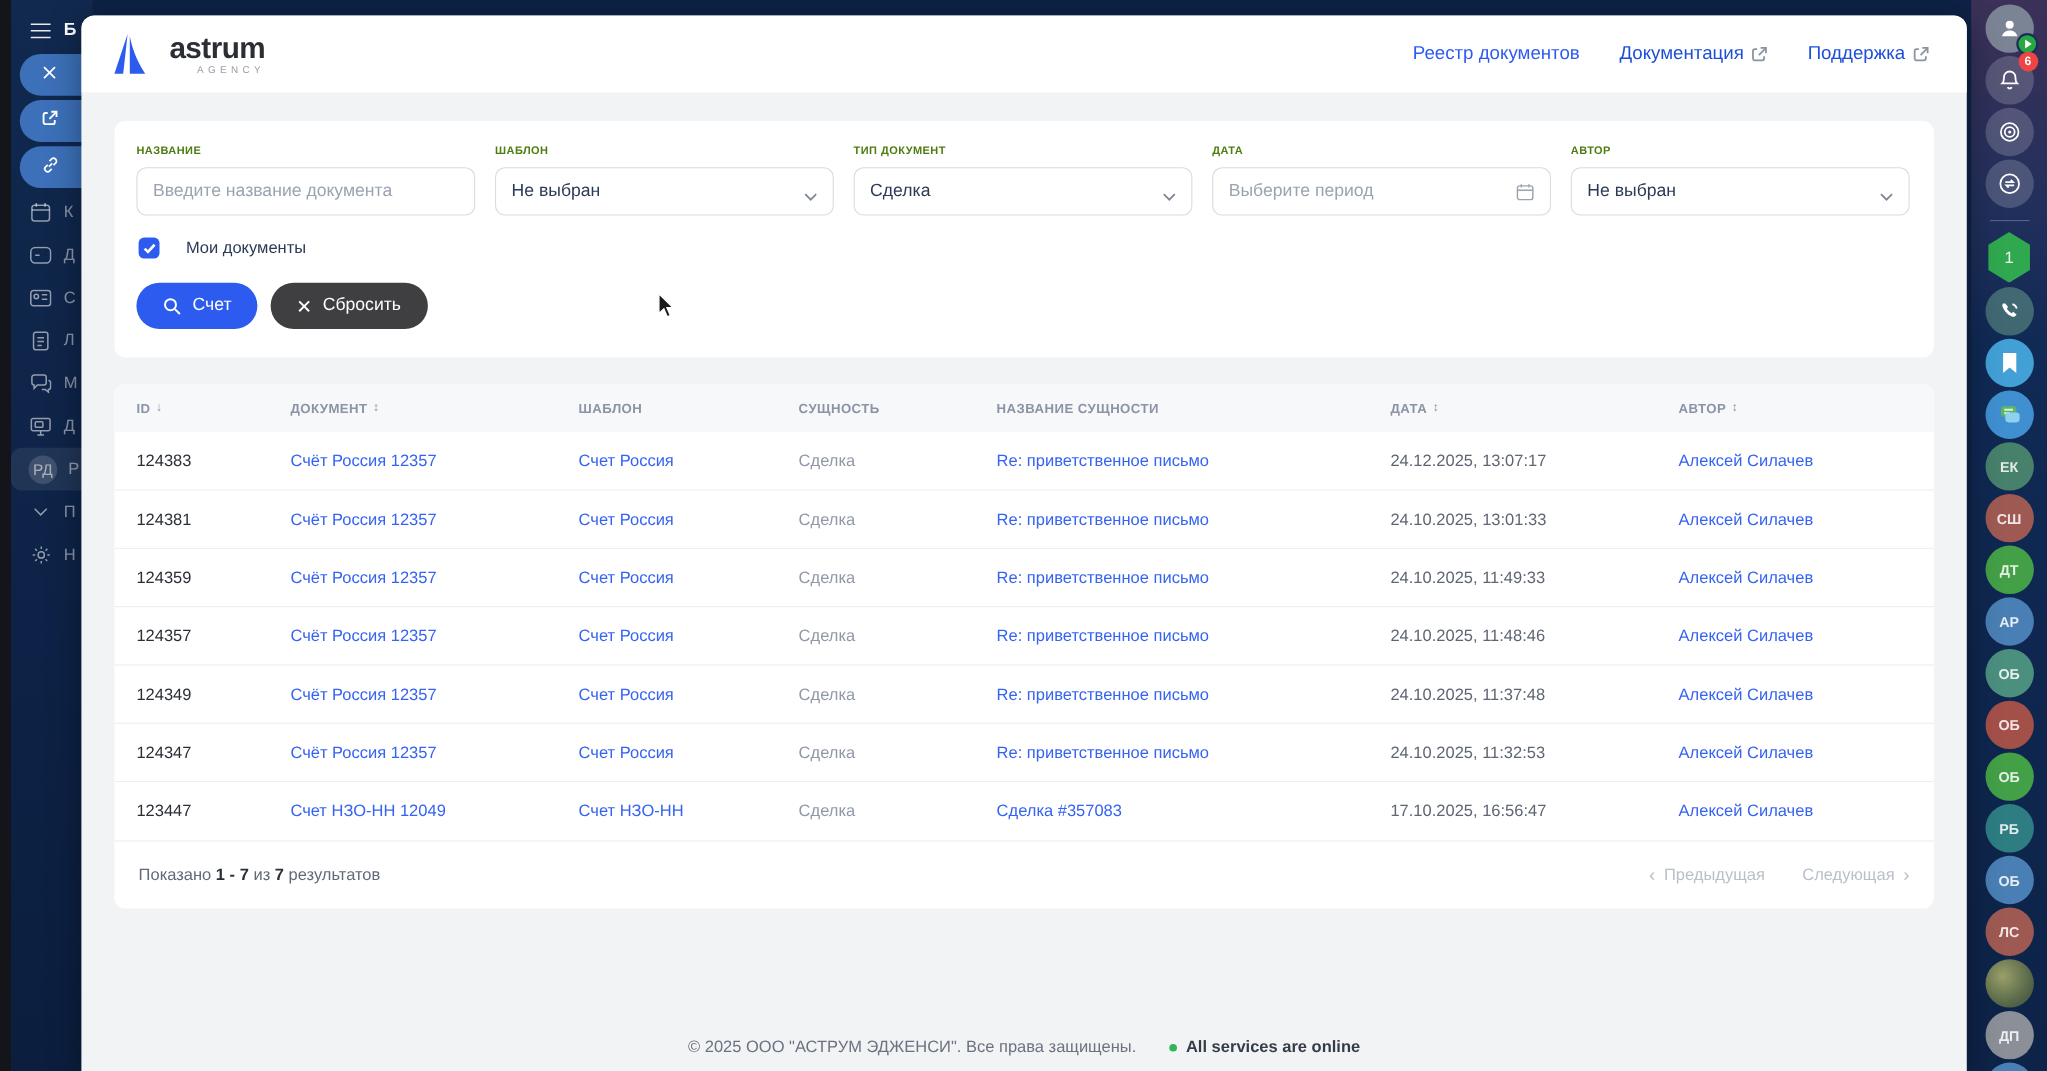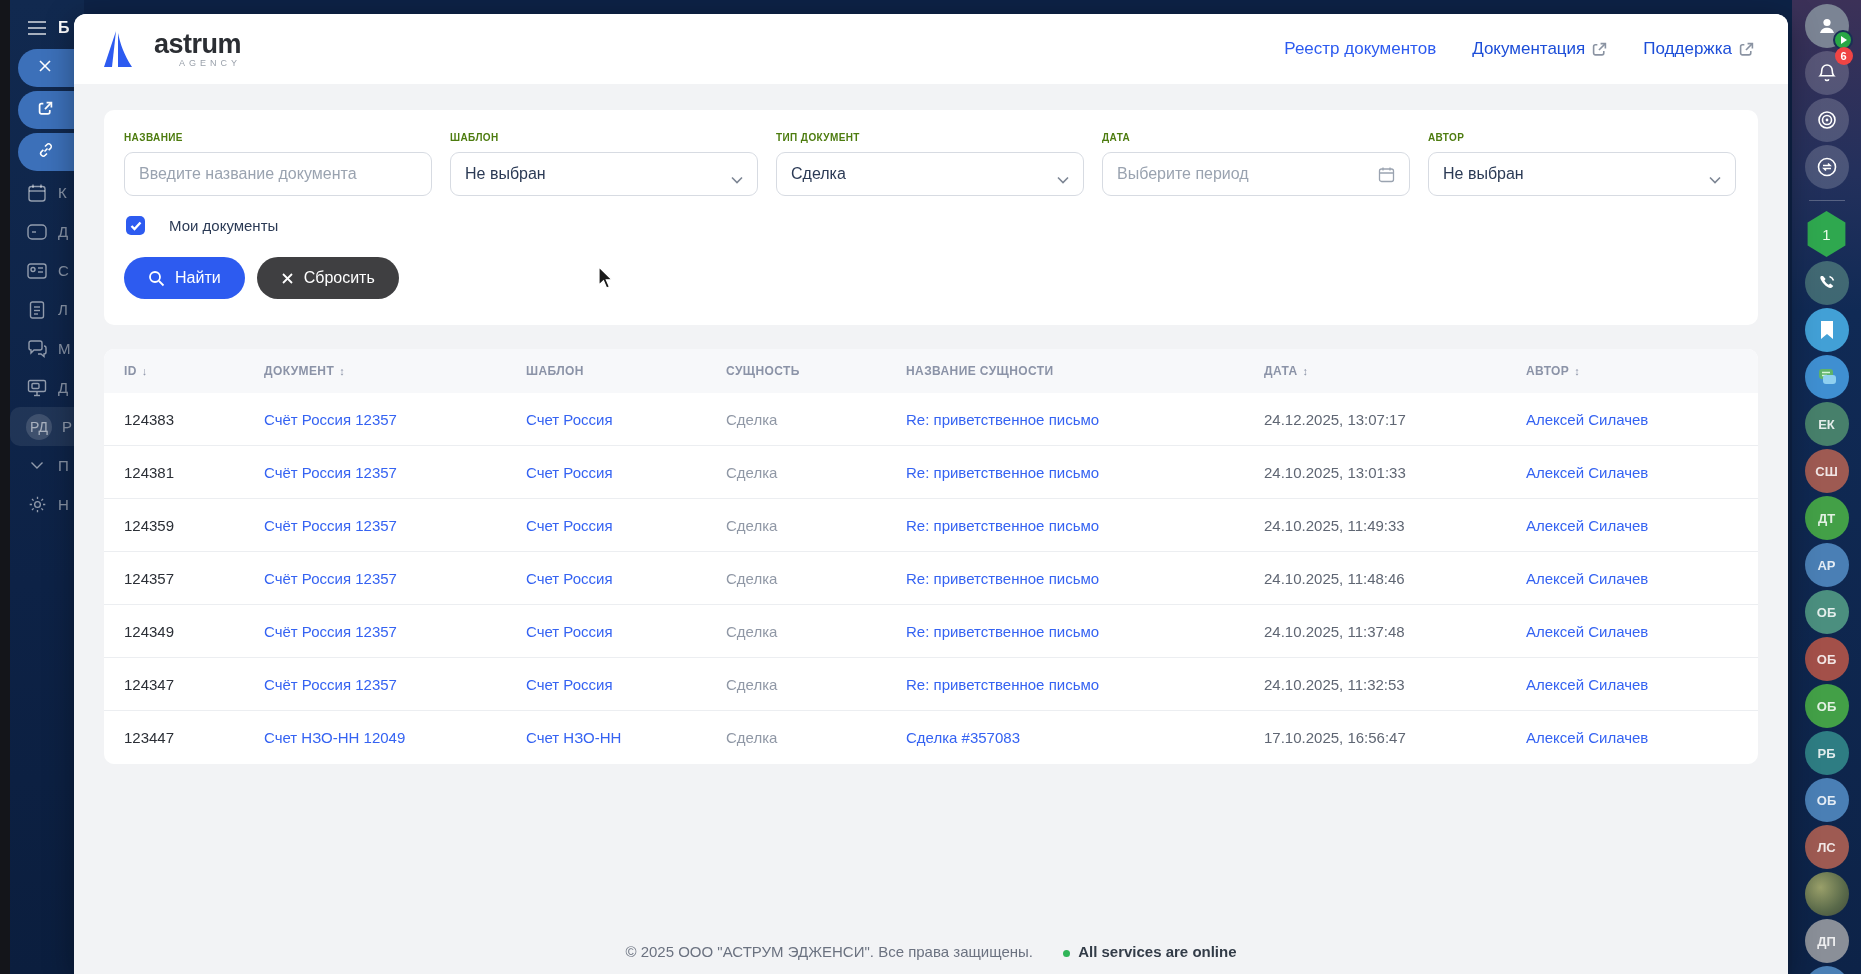--- a/index.html
+++ b/index.html
@@ -462,21 +462,21 @@
         </span>
         <span class="checkbox-label">Мои документы</span>
       </div>
 
       <div class="btn-row">
         <button class="btn btn-primary">
           <svg width="17" height="17" viewBox="0 0 17 17">
             <circle cx="7" cy="7" r="5"></circle>
               <line x1="11" y1="11" x2="15.5" y2="15.5"></line>
           </svg>
-          <span>Найти</span>
+          <span>Счет</span>
         </button>
         <button class="btn btn-dark">
           <svg width="13" height="13" viewBox="0 0 13 13">
             <line x1="2" y1="2" x2="11" y2="11"></line>
               <line x1="11" y1="2" x2="2" y2="11"></line>
           </svg>
           <span>Сбросить</span>
         </button>
       </div>
     </div>
@@ -567,20 +567,39 @@
           <div class="tbl-grid tbl-row">
             <div class="cell id">123447</div>
             <div class="cell"><a>Счет НЗО-НН 12049</a></div>
             <div class="cell"><a>Счет НЗО-НН</a></div>
             <div class="cell muted">Сделка</div>
             <div class="cell"><a>Сделка #357083</a></div>
             <div class="cell date">17.10.2025, 16:56:47</div>
             <div class="cell"><a>Алексей Силачев</a></div>
           </div>
         </div>
+      <div class="tbl-footer">
+        <div class="tbl-summary">
+          <span>Показано</span>
+          <b>1 - 7</b>
+          <span>из</span>
+          <b>7</b>
+          <span>результатов</span>
+        </div>
+        <div class="pager">
+          <span class="pg">
+            <span class="arrow">‹</span>
+            <span>Предыдущая</span>
+          </span>
+          <span class="pg">
+            <span>Следующая</span>
+            <span class="arrow">›</span>
+          </span>
+        </div>
+      </div>
     </div>
   </div>
 
   <div class="page-footer">
     <span>© 2025 ООО "АСТРУМ ЭДЖЕНСИ". Все права защищены.</span>
     <span class="status"><span class="status-dot"></span><span>All services are online</span></span>
   </div>
 </div>
 
 <div class="cursor">

